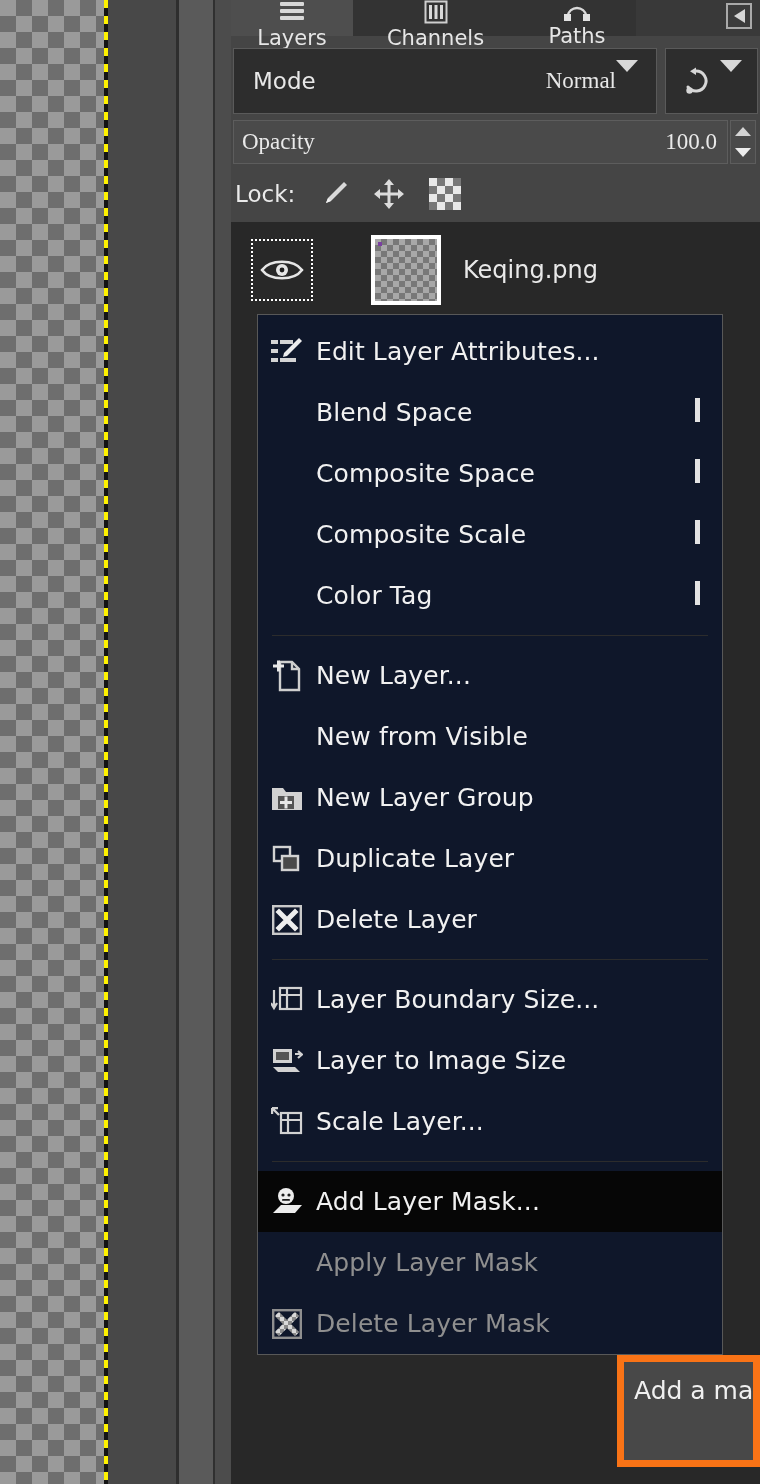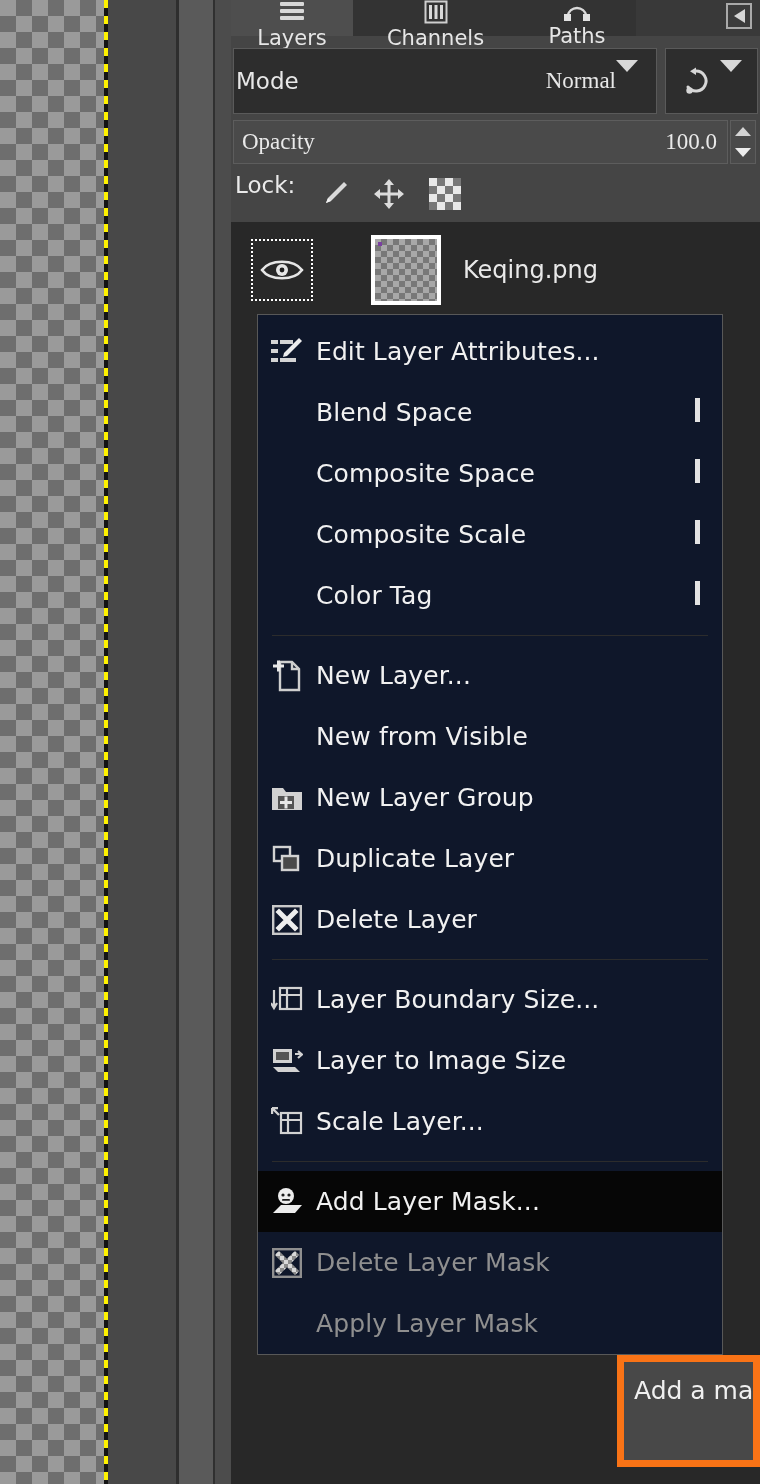--- a/index.html
+++ b/index.html
@@ -44,21 +44,21 @@
   .tabmenu-btn{position:absolute;right:8px;top:3px;width:26px;height:26px;
     border:2px solid #a9a9a9;background:#3c3c3c;box-sizing:border-box;
     display:flex;align-items:center;justify-content:center;}
   .tri-left{width:0;height:0;border-top:7px solid transparent;border-bottom:7px solid transparent;
     border-right:11px solid #d6d6d6;}
 
   
   .moderow{position:absolute;left:2px;top:48px;width:525px;height:66px;}
   .modebox{position:absolute;left:0;top:0;width:424px;height:66px;background:#2d2d2d;
     border:1px solid #5a5a5a;box-sizing:border-box;display:flex;align-items:center;}
-  .modebox .mlabel{color:#e8e8e8;font-size:23px;margin-left:2px;}
+  .modebox .mlabel{color:#e8e8e8;font-size:23px;margin-left:19px;}
   .modebox .mvalue{color:#e8e8e8;font-size:23px;margin-left:auto;margin-right:0;font-family:Liberation Serif, serif;}
   .chev{width:0;height:0;border-left:11px solid transparent;border-right:11px solid transparent;
     border-top:12px solid #d8d8d8;}
   .modebox .chevwrap{margin-right:18px;}
   .resetbox{position:absolute;left:432px;top:0;width:93px;height:66px;background:#2d2d2d;
     border:1px solid #5a5a5a;box-sizing:border-box;display:flex;align-items:center;
     justify-content:center;gap:9px;}
 
   
   .opacityrow{position:absolute;left:2px;top:120px;width:525px;height:44px;}
@@ -68,21 +68,21 @@
   .opacityfield .ovalue{color:#eaeaea;font-size:23px;margin-left:auto;margin-right:10px;}
   .spinner{position:absolute;left:497px;top:0;width:26px;height:44px;background:#4a4a4a;
     border:1px solid #5d5d5d;box-sizing:border-box;display:flex;flex-direction:column;
     align-items:center;justify-content:space-around;}
   .spin-up{width:0;height:0;border-left:8px solid transparent;border-right:8px solid transparent;
     border-bottom:9px solid #d4d4d4;}
   .spin-dn{width:0;height:0;border-left:8px solid transparent;border-right:8px solid transparent;
     border-top:9px solid #ededed;}
 
   
-  .lockrow{position:absolute;left:0;top:172px;width:529px;height:44px;display:flex;}
+  .lockrow{position:absolute;left:0;top:172px;width:529px;height:44px;display:flex;align-items:center;}
   .lockrow .llabel{color:#eaeaea;font-size:23px;margin-left:4px;}
   .lockicon{margin-left:24px;display:flex;align-items:center;justify-content:center;}
 
   
   .layerlist{position:absolute;left:0;top:222px;width:529px;height:1262px;background:#282828;}
   .layerrow{position:absolute;left:12px;top:0;width:442px;height:95px;display:flex;align-items:center;}
   .eyebox{margin-left:8px;width:62px;height:62px;border:2px dotted #fff;box-sizing:border-box;
     display:flex;align-items:center;justify-content:center;}
   .thumb{margin-left:58px;width:70px;height:70px;border:4px solid #fff;box-sizing:border-box;
     background-color:#a8a8a8;
@@ -397,40 +397,40 @@
               <circle cx="18" cy="8" r="1.6"></circle>
           <rect x="11" y="12" width="8" height="1.8" rx="0.9"></rect>
             </g>
           <path d="M2 26 L10 18 H31 L24 26 Z" fill="#ededed"></path>
         </svg>
       </span>
       <span class="lbl">Add Layer Mask...</span>
     </div>
 
     <div class="mi disabled">
+      <span class="ico"></span>
+      <span class="lbl">Apply Layer Mask</span>
+    </div>
+
+    <div class="mi disabled">
       <span class="ico">
         <svg width="30" height="30" viewBox="0 0 30 30">
           <rect x="1.2" y="1.2" width="27.6" height="27.6" fill="none" stroke="#8f8f8f" stroke-width="2.4"></rect>
           <defs>
             <pattern id="ckx" width="8" height="8" patternUnits="userSpaceOnUse">
               <rect width="8" height="8" fill="#8a8a8a"></rect>
               <rect width="4" height="4" fill="#d8d8d8"></rect>
               <rect x="4" y="4" width="4" height="4" fill="#d8d8d8"></rect>
             </pattern>
           </defs>
           <path d="M7 7 L23 23 M23 7 L7 23" stroke="url(#ckx)" stroke-width="6" stroke-linecap="square"></path>
         </svg>
       </span>
       <span class="lbl">Delete Layer Mask</span>
     </div>
 
-    <div class="mi disabled">
-      <span class="ico"></span>
-      <span class="lbl">Apply Layer Mask</span>
-    </div>
-
   </div>
 
   <div class="tooltip">
     <div class="ttext">Add a ma</div>
   </div>
 
 </div>
 
 </body></html>

